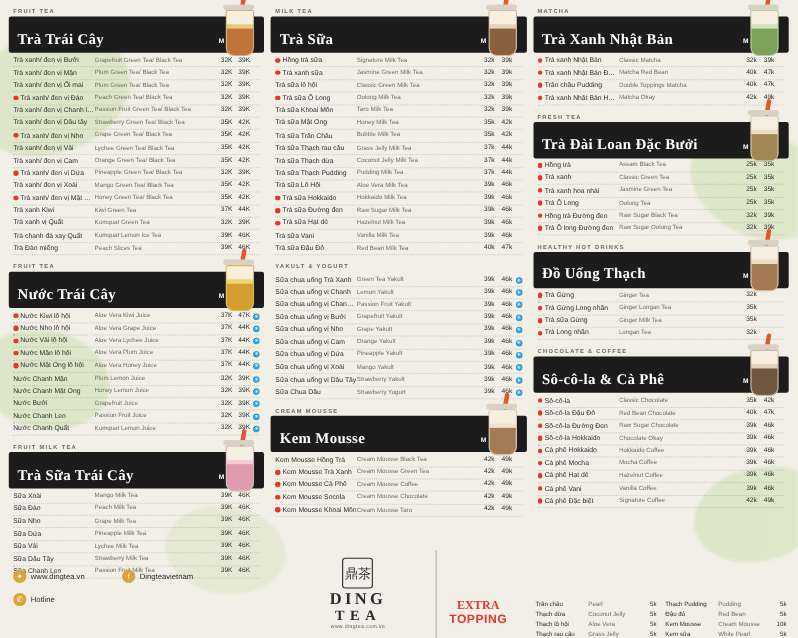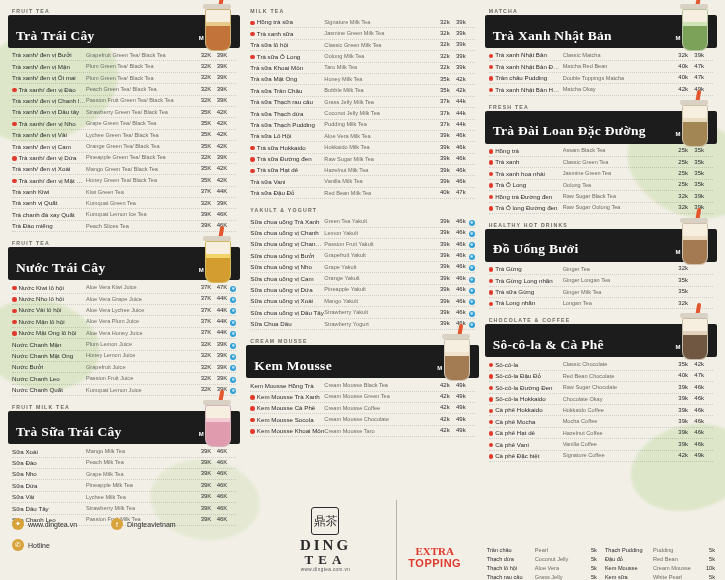--- a/index.html
+++ b/index.html
@@ -408,20 +408,35 @@
               <span class="p">39K</span>
               <span class="p l">46K</span>
               <span class="ic"></span>
             </div>
           </div>
         </div>
       </div>
     <div class="col">
         <div class="section">
           <div class="sec-kicker">MILK TEA</div>
+          <div class="sec-title-bar">
+            <div class="sec-title">Trà Sữa</div>
+            <div class="sizes">
+              <span>M</span>
+              <span>L</span>
+            </div>
+            <div class="cup">
+              <div class="straw"></div>
+              <div class="lid"></div>
+              <div class="body" style="background:#e6d3b5">
+                <div class="foam"></div>
+                <div class="fill" style="background:#6a3b18"></div>
+              </div>
+            </div>
+          </div>
           <div class="rows">
             <div class="row">
               <span class="vn"><span class="dot"></span><span>Hồng trà sữa</span></span>
               <span class="en">Signature Milk Tea</span>
               <span class="p">32k</span>
               <span class="p l">39k</span>
               <span class="ic"></span>
             </div>
             <div class="row">
               <span class="vn"><span class="dot"></span><span>Trà xanh sữa</span></span>
@@ -706,21 +721,21 @@
               <span class="en">Matcha Okay</span>
               <span class="p">42k</span>
               <span class="p l">49k</span>
               <span class="ic"></span>
             </div>
           </div>
         </div>
         <div class="section">
           <div class="sec-kicker">FRESH TEA</div>
           <div class="sec-title-bar">
-            <div class="sec-title">Trà Đài Loan Đặc Đường</div>
+            <div class="sec-title">Trà Đài Loan Đặc Bưởi</div>
             <div class="sizes">
               <span>M</span>
               <span>L</span>
             </div>
             <div class="cup">
               <div class="straw"></div>
               <div class="lid"></div>
               <div class="body" style="background:#e9dcc0">
                 <div class="foam"></div>
                 <div class="fill" style="background:#8a6a2f"></div>
@@ -768,21 +783,21 @@
               <span class="en">Raw Sugar Oolong Tea</span>
               <span class="p">32k</span>
               <span class="p l">39k</span>
               <span class="ic"></span>
             </div>
           </div>
         </div>
         <div class="section">
           <div class="sec-kicker">HEALTHY HOT DRINKS</div>
           <div class="sec-title-bar">
-            <div class="sec-title">Đồ Uống Bưởi</div>
+            <div class="sec-title">Đồ Uống Thạch</div>
             <div class="sizes">
               <span>M</span>
               <span>L</span>
             </div>
             <div class="cup">
               <div class="straw"></div>
               <div class="lid"></div>
               <div class="body" style="background:#ecdcc4">
                 <div class="foam"></div>
                 <div class="fill" style="background:#8b5a2b"></div>

